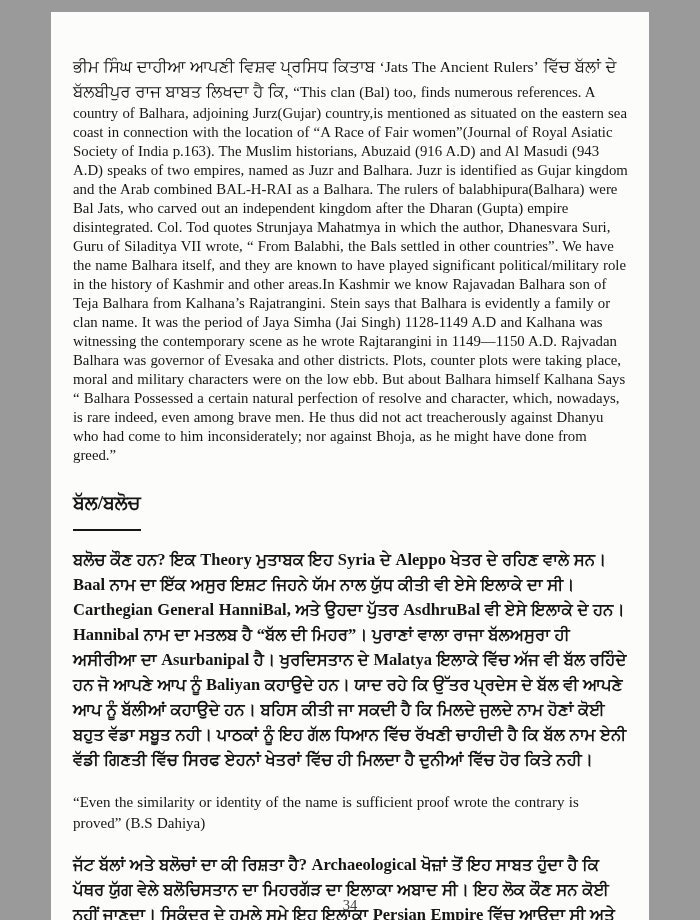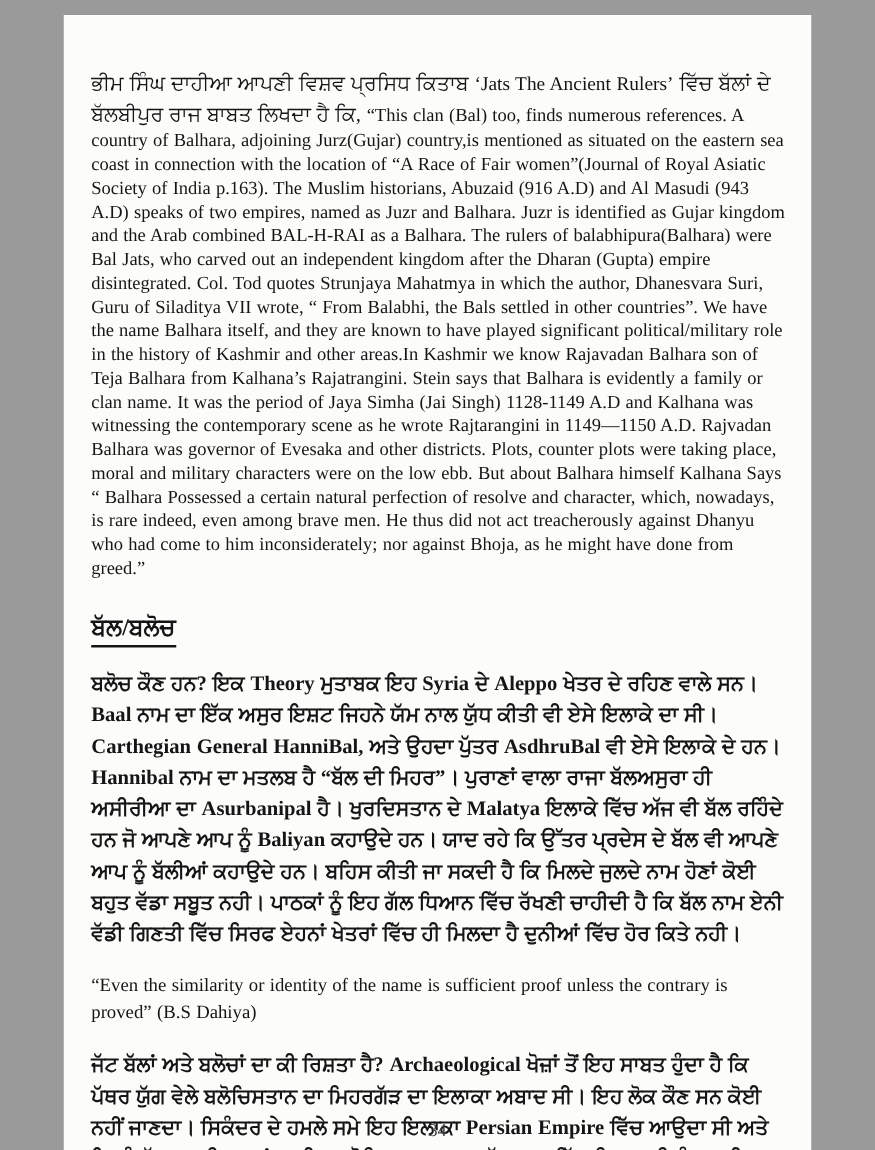--- a/index.html
+++ b/index.html
@@ -46,21 +46,21 @@
   }
   .heading-row {
     margin: 26px 0 16px 0;
   }
   .heading {
     display: inline-block;
     font-size: 19px;
     font-weight: bold;
     line-height: 24px;
     border-bottom: 2px solid #151515;
-    padding-bottom: 1px;
+    padding-bottom: 14px;
   }
   .quote-para {
     font-size: 15px;
     line-height: 21px;
     margin-bottom: 18px;
   }
   .page-number {
     position: absolute;
     bottom: 18px;
     left: 0;
@@ -78,19 +78,19 @@
   <p class="para">
     <span class="seg-pa">ਭੀਮ ਸਿੰਘ ਦਾਹੀਆ ਆਪਣੀ ਵਿਸ਼ਵ ਪ੍ਰਸਿਧ ਕਿਤਾਬ </span><span class="seg-en seg-title">‘Jats The Ancient Rulers’</span><span class="seg-pa"> ਵਿੱਚ ਬੱਲਾਂ ਦੇ ਬੱਲਬੀਪੁਰ ਰਾਜ ਬਾਬਤ ਲਿਖਦਾ ਹੈ ਕਿ, </span><span class="seg-en">“This clan (Bal) too, finds numerous references. A country of Balhara, adjoining Jurz(Gujar) country,is mentioned as situated on the eastern sea coast in connection with the location of “A Race of Fair women”(Journal of Royal Asiatic Society of India p.163). The Muslim historians, Abuzaid (916 A.D) and Al Masudi (943 A.D) speaks of two empires, named as Juzr and Balhara. Juzr is identified as Gujar kingdom and the Arab combined BAL-H-RAI as a Balhara. The rulers of balabhipura(Balhara) were Bal Jats, who carved out an independent kingdom after the Dharan (Gupta) empire disintegrated. Col. Tod quotes Strunjaya Mahatmya in which the author, Dhanesvara Suri, Guru of Siladitya VII wrote, “ From Balabhi, the Bals settled in other countries”. We have the name Balhara itself, and they are known to have played significant political/military role in the history of Kashmir and other areas.In Kashmir we know Rajavadan Balhara son of Teja Balhara from Kalhana’s Rajatrangini. Stein says that Balhara is evidently a family or clan name. It was the period of Jaya Simha (Jai Singh) 1128-1149 A.D and Kalhana was witnessing the contemporary scene as he wrote Rajtarangini in 1149—1150 A.D. Rajvadan Balhara was governor of Evesaka and other districts. Plots, counter plots were taking place, moral and military characters were on the low ebb. But about Balhara himself Kalhana Says “ Balhara Possessed a certain natural perfection of resolve and character, which, nowadays, is rare indeed, even among brave men. He thus did not act treacherously against Dhanyu who had come to him inconsiderately; nor against Bhoja, as he might have done from greed.”</span>
   </p>
 
   <div class="heading-row">
     <span class="heading">ਬੱਲ/ਬਲੋਚ</span>
   </div>
 
   <p class="para pa-para">ਬਲੋਚ ਕੌਣ ਹਨ? ਇਕ Theory ਮੁਤਾਬਕ ਇਹ Syria ਦੇ Aleppo ਖੇਤਰ ਦੇ ਰਹਿਣ ਵਾਲੇ ਸਨ।  Baal ਨਾਮ ਦਾ ਇੱਕ ਅਸੁਰ ਇਸ਼ਟ ਜਿਹਨੇ ਯੱਮ ਨਾਲ ਯੁੱਧ ਕੀਤੀ ਵੀ ਏਸੇ ਇਲਾਕੇ ਦਾ ਸੀ।  Carthegian General HanniBal, ਅਤੇ ਉਹਦਾ ਪੁੱਤਰ AsdhruBal ਵੀ ਏਸੇ ਇਲਾਕੇ ਦੇ ਹਨ।  Hannibal ਨਾਮ ਦਾ ਮਤਲਬ ਹੈ “ਬੱਲ ਦੀ ਮਿਹਰ”। ਪੁਰਾਣਾਂ ਵਾਲਾ ਰਾਜਾ ਬੱਲਅਸੁਰਾ ਹੀ ਅਸੀਰੀਆ ਦਾ Asurbanipal ਹੈ। ਖੁਰਦਿਸਤਾਨ ਦੇ Malatya ਇਲਾਕੇ ਵਿੱਚ ਅੱਜ ਵੀ ਬੱਲ ਰਹਿੰਦੇ ਹਨ ਜੋ ਆਪਣੇ ਆਪ ਨੂੰ Baliyan ਕਹਾਉਦੇ ਹਨ। ਯਾਦ ਰਹੇ ਕਿ ਉੱਤਰ ਪ੍ਰਦੇਸ ਦੇ ਬੱਲ ਵੀ ਆਪਣੇ ਆਪ ਨੂੰ ਬੱਲੀਆਂ ਕਹਾਉਦੇ ਹਨ। ਬਹਿਸ ਕੀਤੀ ਜਾ ਸਕਦੀ ਹੈ ਕਿ ਮਿਲਦੇ ਜੁਲਦੇ ਨਾਮ ਹੋਣਾਂ ਕੋਈ ਬਹੁਤ ਵੱਡਾ ਸਬੂਤ ਨਹੀ। ਪਾਠਕਾਂ ਨੂੰ ਇਹ ਗੱਲ ਧਿਆਨ ਵਿੱਚ ਰੱਖਣੀ ਚਾਹੀਦੀ ਹੈ ਕਿ ਬੱਲ ਨਾਮ ਏਨੀ ਵੱਡੀ ਗਿਣਤੀ ਵਿੱਚ ਸਿਰਫ ਏਹਨਾਂ ਖੇਤਰਾਂ ਵਿੱਚ ਹੀ ਮਿਲਦਾ ਹੈ ਦੁਨੀਆਂ ਵਿੱਚ ਹੋਰ ਕਿਤੇ ਨਹੀ।</p>
 
-  <p class="para quote-para">“Even the similarity or identity of the name is sufficient proof unless the contrary is proved”  (B.S Dahiya)</p>
+  <p class="para quote-para">“Even the similarity or identity of the name is sufficient proof wrote the contrary is proved”  (B.S Dahiya)</p>
 
   <p class="para pa-para">ਜੱਟ ਬੱਲਾਂ ਅਤੇ ਬਲੋਚਾਂ ਦਾ ਕੀ ਰਿਸ਼ਤਾ ਹੈ? Archaeological ਖੋਜ਼ਾਂ ਤੋਂ ਇਹ ਸਾਬਤ ਹੁੰਦਾ ਹੈ ਕਿ ਪੱਥਰ ਯੁੱਗ ਵੇਲੇ ਬਲੋਚਿਸਤਾਨ ਦਾ ਮਿਹਰਗੱੜ ਦਾ ਇਲਾਕਾ ਅਬਾਦ ਸੀ।  ਇਹ ਲੋਕ ਕੌਣ ਸਨ ਕੋਈ ਨਹੀਂ ਜਾਣਦਾ। ਸਿਕੰਦਰ ਦੇ ਹਮਲੇ ਸਮੇ ਇਹ ਇਲਾਕਾ Persian Empire ਵਿੱਚ ਆਉਦਾ ਸੀ ਅਤੇ ਇਹਨੂੰ ਮੱਕਰਾਨ ਕਿਹਾ ਜਾਂਦਾ ਸੀ। ਬਲੋਚਿਸਤਾਨ ਨਾਮ ਬਹੁੱਤ ਬਾਦ ਵਿੱਚ ਪਿਆ। ਸਿਕੰਦਰ ਦੀ ਵਾਪਸੀ ਸਮੇ ਉਹਦੀ ਫੌਜ ਦਾ ਸੱਭ ਤੋਂ ਜਿਆਦਾ ਜਾਨੀ ਨੁਕਸਾਨ ਇਸ ਇਲਾਕੇ ਦੇ ਜੱਟ ਕਬੀਲੇ ਬੱਲ, ਕਾਠੀ ਅਤੇ ਰਾਏ ਨੇ ਕੀਤਾ।  ਸਿਕੰਦਰ ਆਪ ਵੀ ਬਹੁੱਤ ਬੁਰੀ ਤਰਾਂ ਜਖਮੀ ਹੋਇਆ।  ਇਸਤੋਂ ਬਾਦ ਇਹ ਇਲਾਕਾ ਇਰਾਨ ਦੇ ਜ਼ੋਰੋਅਸਟ੍ਰੀਅਨ, ਬੋਧੀ ਅਤੇ ਹਿੰਦੂ ਰਾਜਿਆਂ ਦੇ ਅਧੀਨ ਰਿਹਾ।</p>
 
   <div class="page-number">34</div>
 
 </div>
 
 </body></html>

